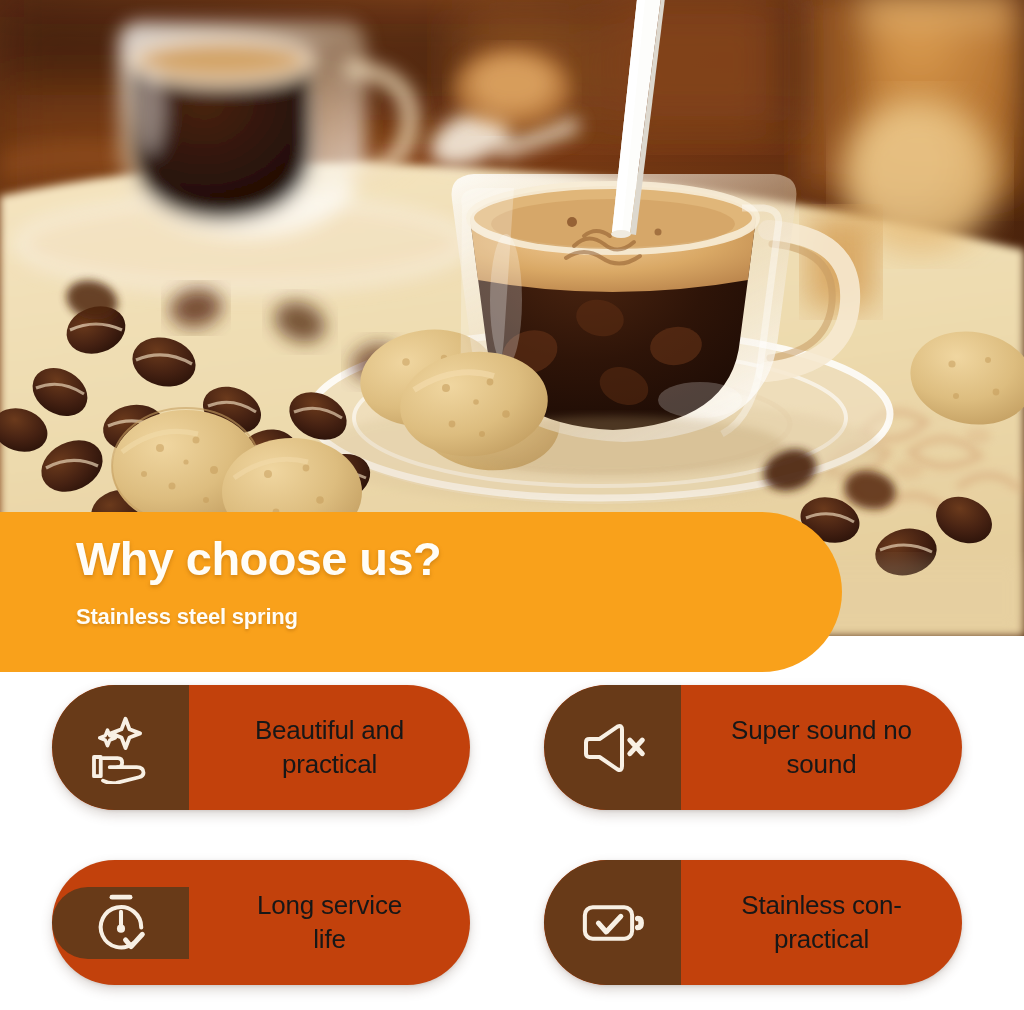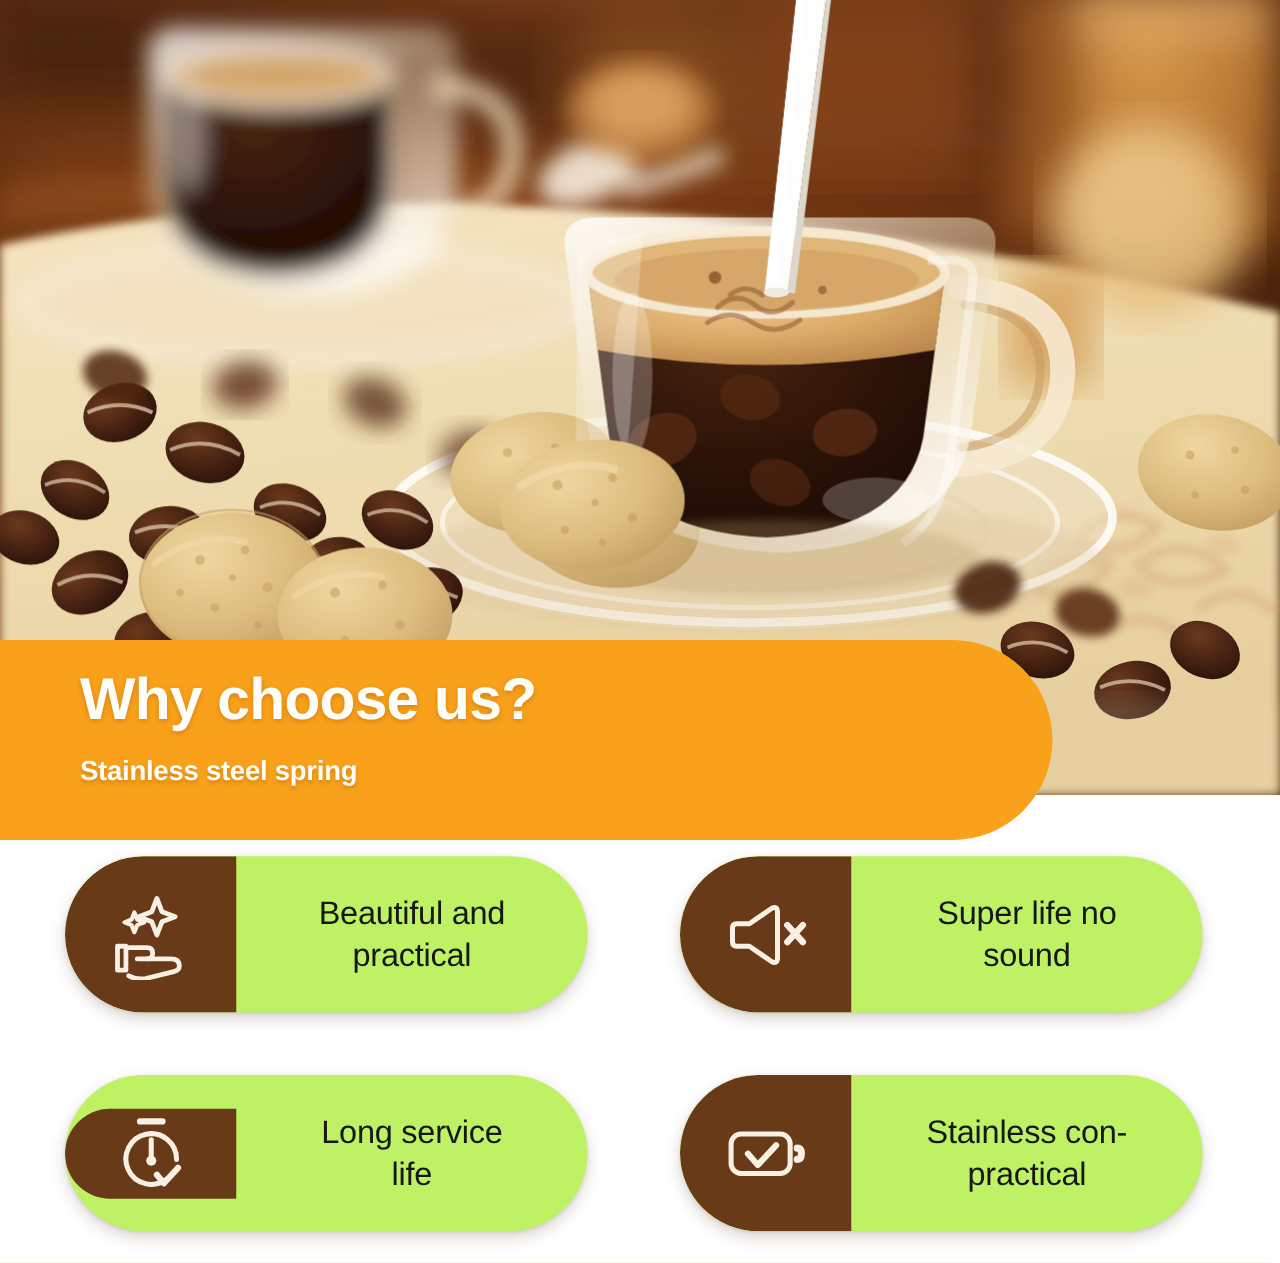--- a/index.html
+++ b/index.html
@@ -17,42 +17,42 @@
   .photo svg{position:absolute;left:0;top:0;width:1024px;height:636px;display:block;}
 
   
   .banner{
     position:absolute;left:-60px;top:512px;width:902px;height:160px;
     background:#f9a11b;
     border-top-right-radius:82px;border-bottom-right-radius:82px;
     z-index:5;
   }
   .banner-inner{
-    position:absolute;left:60px;top:0;width:842px;height:149px;
+    position:absolute;left:72px;top:0;width:842px;height:149px;
   }
   .headline{
     position:absolute;left:64px;top:23px;
     font-size:47px;font-weight:bold;color:#fffdf7;
     letter-spacing:-0.6px;line-height:1;
     text-shadow:0 2px 4px rgba(150,85,10,.40);
     white-space:nowrap;
   }
   .subhead{
     position:absolute;left:64px;top:94px;
     font-size:22px;font-weight:bold;color:#fffdf7;
     letter-spacing:-0.2px;line-height:1;
     text-shadow:0 2px 3px rgba(150,85,10,.35);
     white-space:nowrap;
   }
 
   
   .cards{position:absolute;left:0;top:672px;width:1024px;height:338px;z-index:9;}
   .card{
     position:absolute;height:125px;width:418px;
-    background:#bef264;border-radius:63px;overflow:hidden;
+    background:#c2410c;border-radius:63px;overflow:hidden;
     box-shadow:0 5px 12px rgba(90,70,55,.22), 0 1px 3px rgba(90,70,55,.14);
     display:flex;align-items:stretch;
   }
   .card.c1{left:52px;top:13px;}
   .card.c2{left:544px;top:13px;}
   .card.c3{left:52px;top:188px;align-items:center;}
   .card.c4{left:544px;top:188px;}
 
   .icon-pane{
     width:137px;flex:0 0 137px;background:#683a18;
@@ -432,21 +432,21 @@
     <div class="icon-pane">
       <span>
         <svg width="72" height="72" viewBox="0 0 64 64" fill="none" stroke="#f8f0e4" stroke-width="3.6" stroke-linecap="round" stroke-linejoin="round">
           <path d="M36 13 q4 -2 4 3 v32 q0 5 -4 3 L20 40 H11 q-3 0 -3 -3 v-10 q0 -3 3 -3 h9 Z"></path>
           <path d="M47 25 L58 37 M58 25 L47 37" stroke-width="4.6"></path>
         </svg>
       </span>
     </div>
     <div class="card-label">
       <span>
-        <span>Super life no</span><br>
+        <span>Super sound no</span><br>
         <span>sound</span>
       </span>
     </div>
   </div>
 
   <div class="card c3">
     <div class="icon-pane">
       <span>
         <svg width="72" height="72" viewBox="0 0 64 64" fill="none" stroke="#f8f0e4" stroke-width="3.6" stroke-linecap="round" stroke-linejoin="round">
           <path d="M24 9 h16" stroke-width="4.4"></path>

